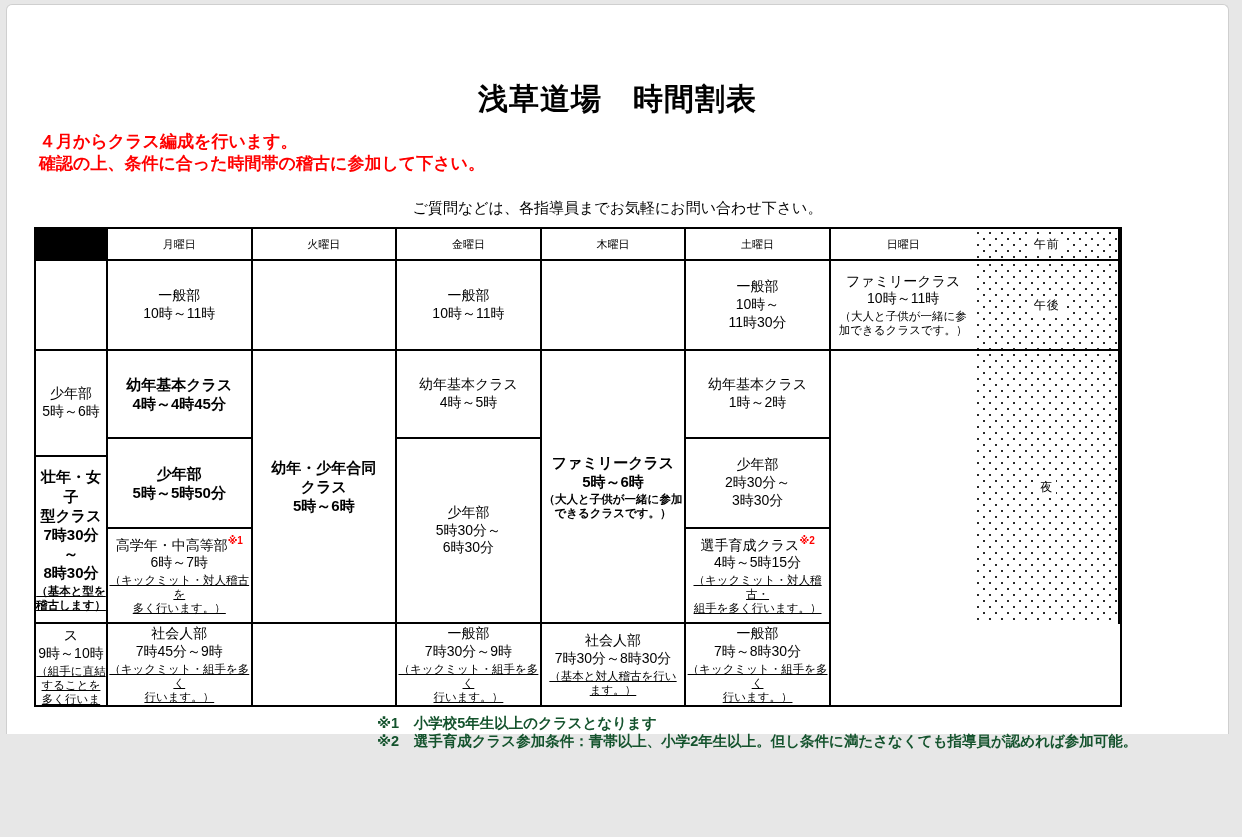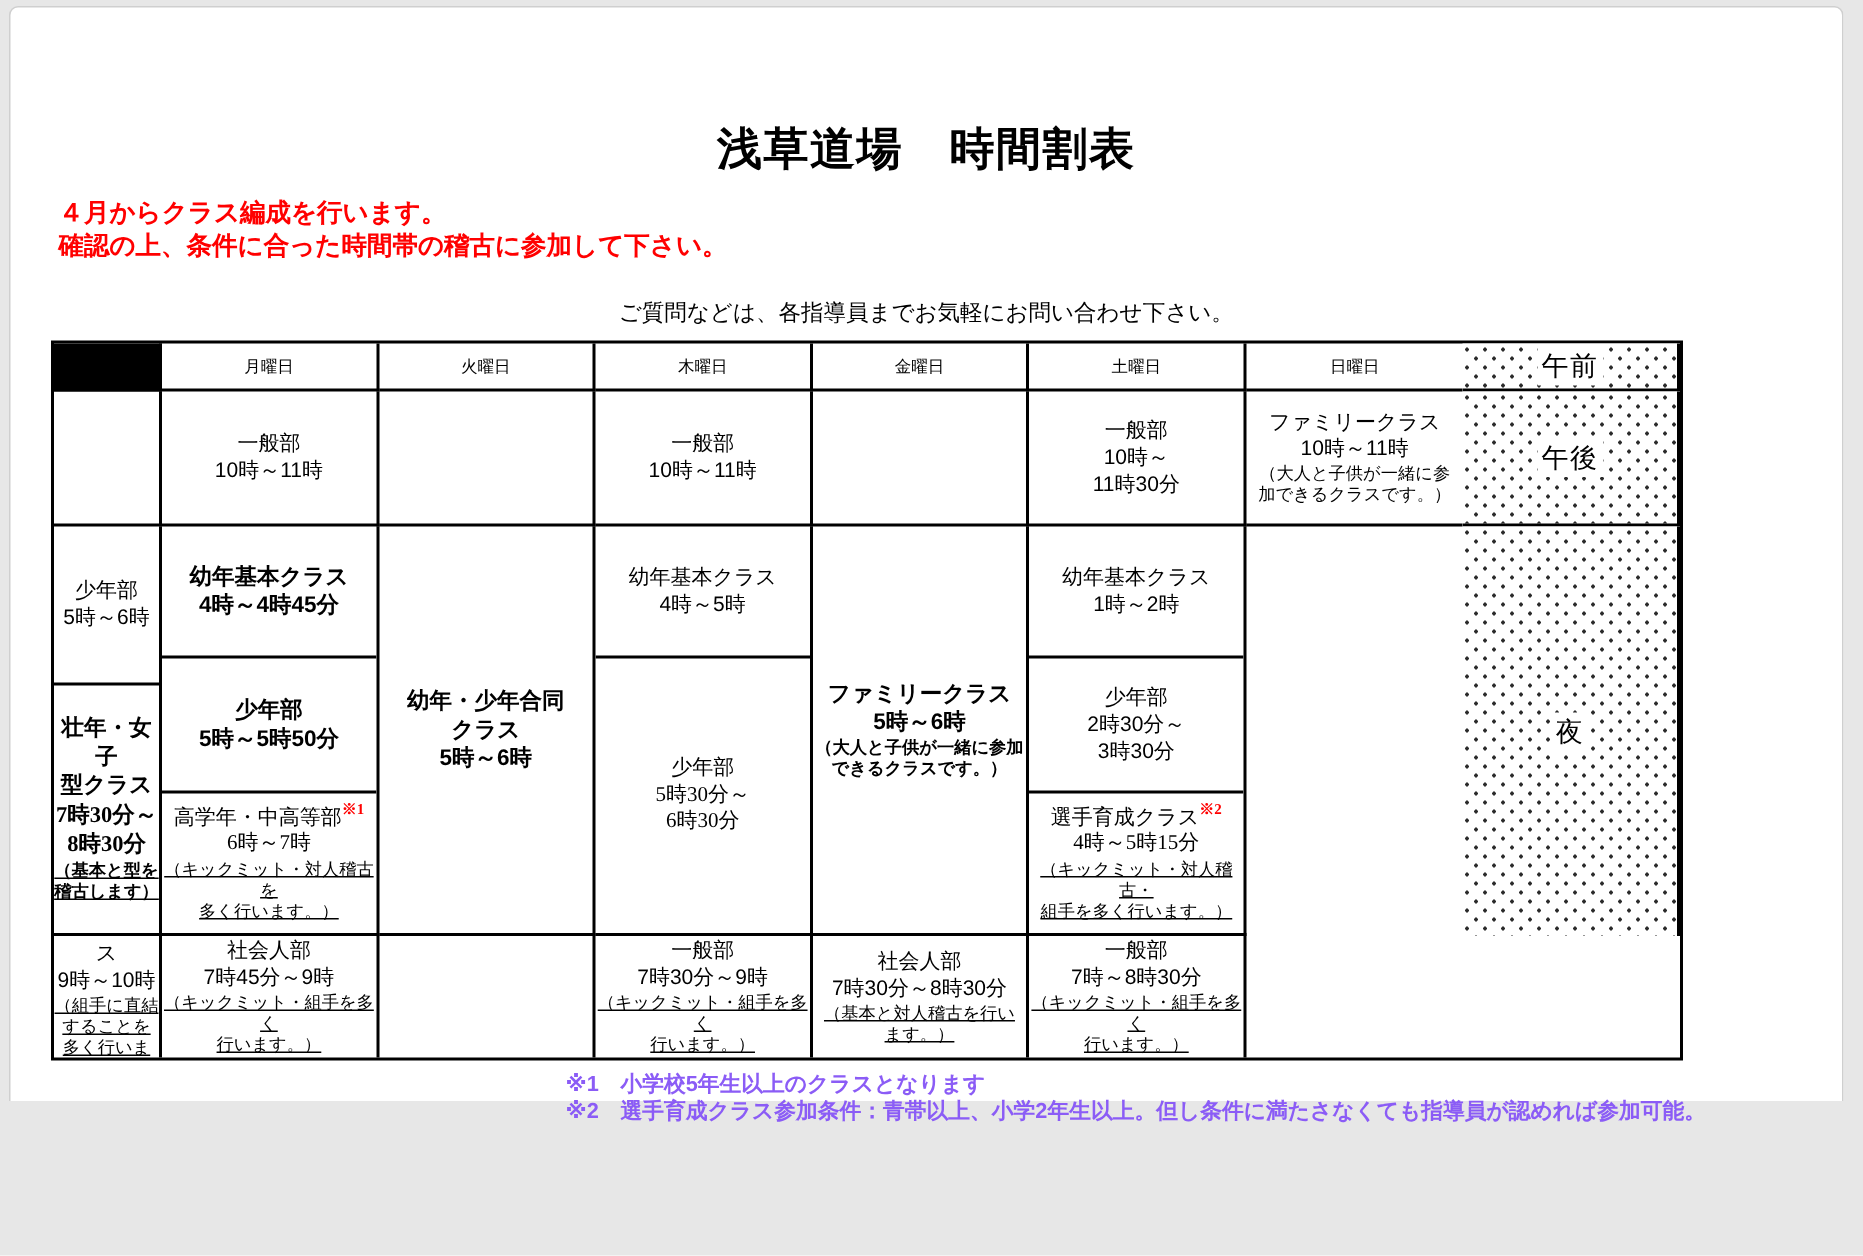--- a/index.html
+++ b/index.html
@@ -46,42 +46,42 @@
   .cell.span2 { grid-row:span 2; }
   .corner { background:#000; }
   .hdr { font-size:11px; }
   .rowlabel {
     background-color:#fff;
     background-image:
       radial-gradient(#2b2b2b 1.1px, transparent 1.3px),
       radial-gradient(#2b2b2b 1.1px, transparent 1.3px);
     background-size:12px 12px;
     background-position:3px 4px, 9px 10px;
-    font-size:18px;
+    font-size:12px;
     text-align:right;
   }
   .rowlabel span { background:#fff; padding:1px 3px; letter-spacing:1px; }
   .daycol { padding:0; display:flex; flex-direction:column; align-items:stretch; justify-content:flex-start; }
   .sub {
     border-bottom:2px solid #000;
     display:flex; flex-direction:column; align-items:center; justify-content:center;
     text-align:center; overflow:hidden;
   }
-  .sub:last-child { border-bottom:none; flex:1;font-family:Liberation Serif, serif; }
+  .sub:last-child { border-bottom:none; flex:1; }
   .h88 { height:88px; } .h90 { height:90px; } .h106 { height:106px; }
   .cname, .ctime { font-size:14px; line-height:1.28; white-space:pre-line; }
   .cnote { font-size:11.5px; line-height:1.22; white-space:pre-line; margin-top:1px; }
   .u { text-decoration:underline; }
   .b .cname, .b .ctime { font-weight:bold; font-size:15px; }
   .b .cnote { font-weight:bold; }
   .mark { color:#f00; font-size:10px; font-weight:bold; vertical-align:super; line-height:0; }
   .nameline { white-space:pre-line; }
   .footnotes {
     position:absolute; left:370px; top:709px;
-    color:#8b5cf6; font-weight:bold; font-size:14.5px; line-height:18px;
+    color:#14532d; font-weight:bold; font-size:14.5px; line-height:18px;
   }
   .fn-cont { padding-left:39px; }
 </style>
 </head>
 <body>
 
 <div class="page">
 
   <div class="title">浅草道場　時間割表</div>
 
@@ -90,22 +90,22 @@
     <div>確認の上、条件に合った時間帯の稽古に参加して下さい。</div>
   </div>
 
   <div class="contact">ご質問などは、各指導員までお気軽にお問い合わせ下さい。</div>
 
   <div class="timetable">
 
     <div class="cell corner"></div>
     <div class="cell hdr">月曜日</div>
     <div class="cell hdr">火曜日</div>
+    <div class="cell hdr">金曜日</div>
     <div class="cell hdr">木曜日</div>
-    <div class="cell hdr">金曜日</div>
     <div class="cell hdr">土曜日</div>
     <div class="cell hdr nr">日曜日</div>
 
     <div class="cell rowlabel">
         <span>午前</span>
       </div>
     <div class="cell"></div>
     <div class="cell">
       <div class="cname">一般部</div>
       <div class="ctime">10時～11時</div>

